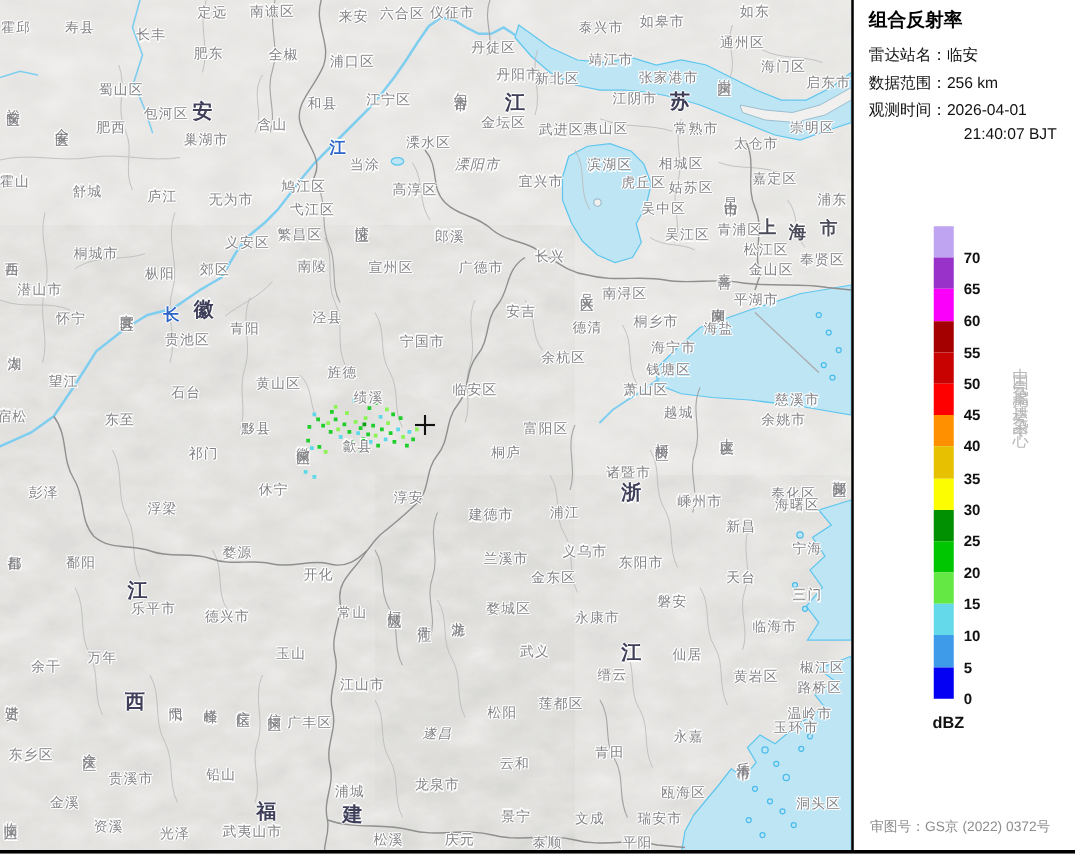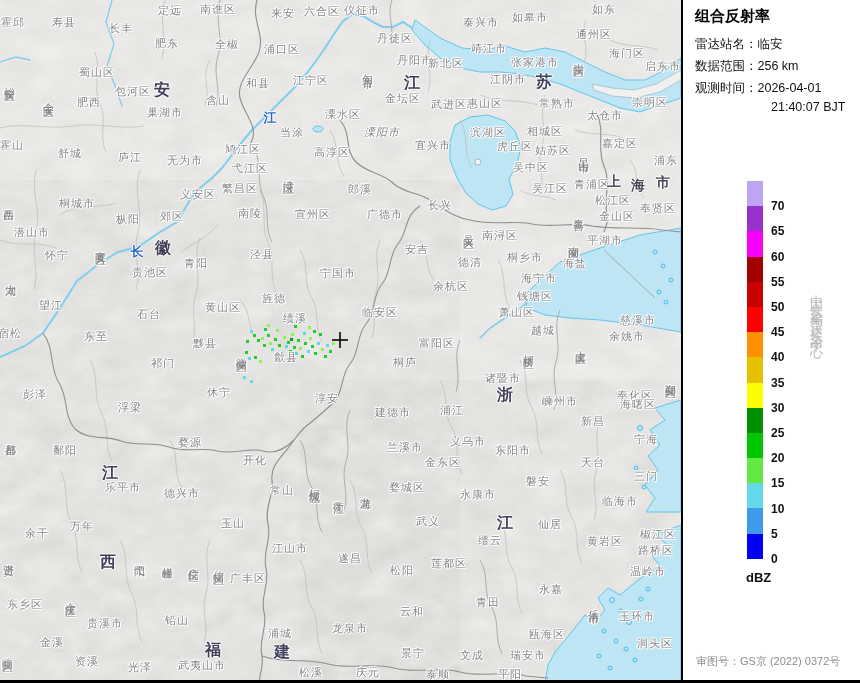--- a/index.html
+++ b/index.html
@@ -395,33 +395,33 @@
         <div class="plbl" style="left: 202px; top: 665px;">武夷山市</div>
         <div class="plbl" style="left: 290px; top: 548px;">江山市</div>
         <div class="plbl" style="left: 248px; top: 578px;">广丰区</div>
         <div class="plbl" style="left: 280px; top: 633px;">浦城</div>
         <div class="plbl" style="left: 311px; top: 672px;">松溪</div>
         <div class="plbl" style="left: 368px; top: 672px;">庆元</div>
         <div class="plbl" style="left: 438px; top: 674px;">泰顺</div>
         <div class="plbl" style="left: 413px; top: 653px;">景宁</div>
         <div class="plbl" style="left: 412px; top: 611px;">云和</div>
         <div class="plbl" style="left: 350px; top: 628px;">龙泉市</div>
-        <div class="plbl" style="left: 350px; top: 558px;">遂昌</div>
+        <div class="plbl" style="left: 350px; top: 587px; font-style: italic;">遂昌</div>
         <div class="plbl" style="left: 402px; top: 570px;">松阳</div>
         <div class="plbl" style="left: 449px; top: 563px;">莲都区</div>
         <div class="plbl" style="left: 428px; top: 521px;">武义</div>
         <div class="plbl" style="left: 490px; top: 540px;">缙云</div>
         <div class="plbl" style="left: 550px; top: 524px;">仙居</div>
         <div class="plbl" style="left: 605px; top: 541px;">黄岩区</div>
         <div class="plbl" style="left: 658px; top: 534px;">椒江区</div>
         <div class="plbl" style="left: 656px; top: 550px;">路桥区</div>
         <div class="plbl" style="left: 648px; top: 571px;">温岭市</div>
         <div class="plbl" style="left: 551px; top: 589px;">永嘉</div>
         <div class="plbl v" style="left: 593px; top: 603px;">乐清市</div>
-        <div class="plbl" style="left: 637px; top: 616px;">玉环市</div>
+        <div class="plbl" style="left: 637px; top: 582px;">玉环市</div>
         <div class="plbl" style="left: 488px; top: 602px;">青田</div>
         <div class="plbl" style="left: 547px; top: 634px;">瓯海区</div>
         <div class="plbl" style="left: 615px; top: 643px; margin-left: 40px;">洞头区</div>
         <div class="plbl" style="left: 472px; top: 655px;">文成</div>
         <div class="plbl" style="left: 528px; top: 655px;">瑞安市</div>
         <div class="plbl" style="left: 510px; top: 674px;">平阳</div>
         <div class="prov" style="left: 162px; top: 90px;">安</div>
         <div class="prov" style="left: 163px; top: 248px;">徽</div>
         <div class="prov" style="left: 412px; top: 83px;">江</div>
         <div class="prov" style="left: 544px; top: 82px;">苏</div>

